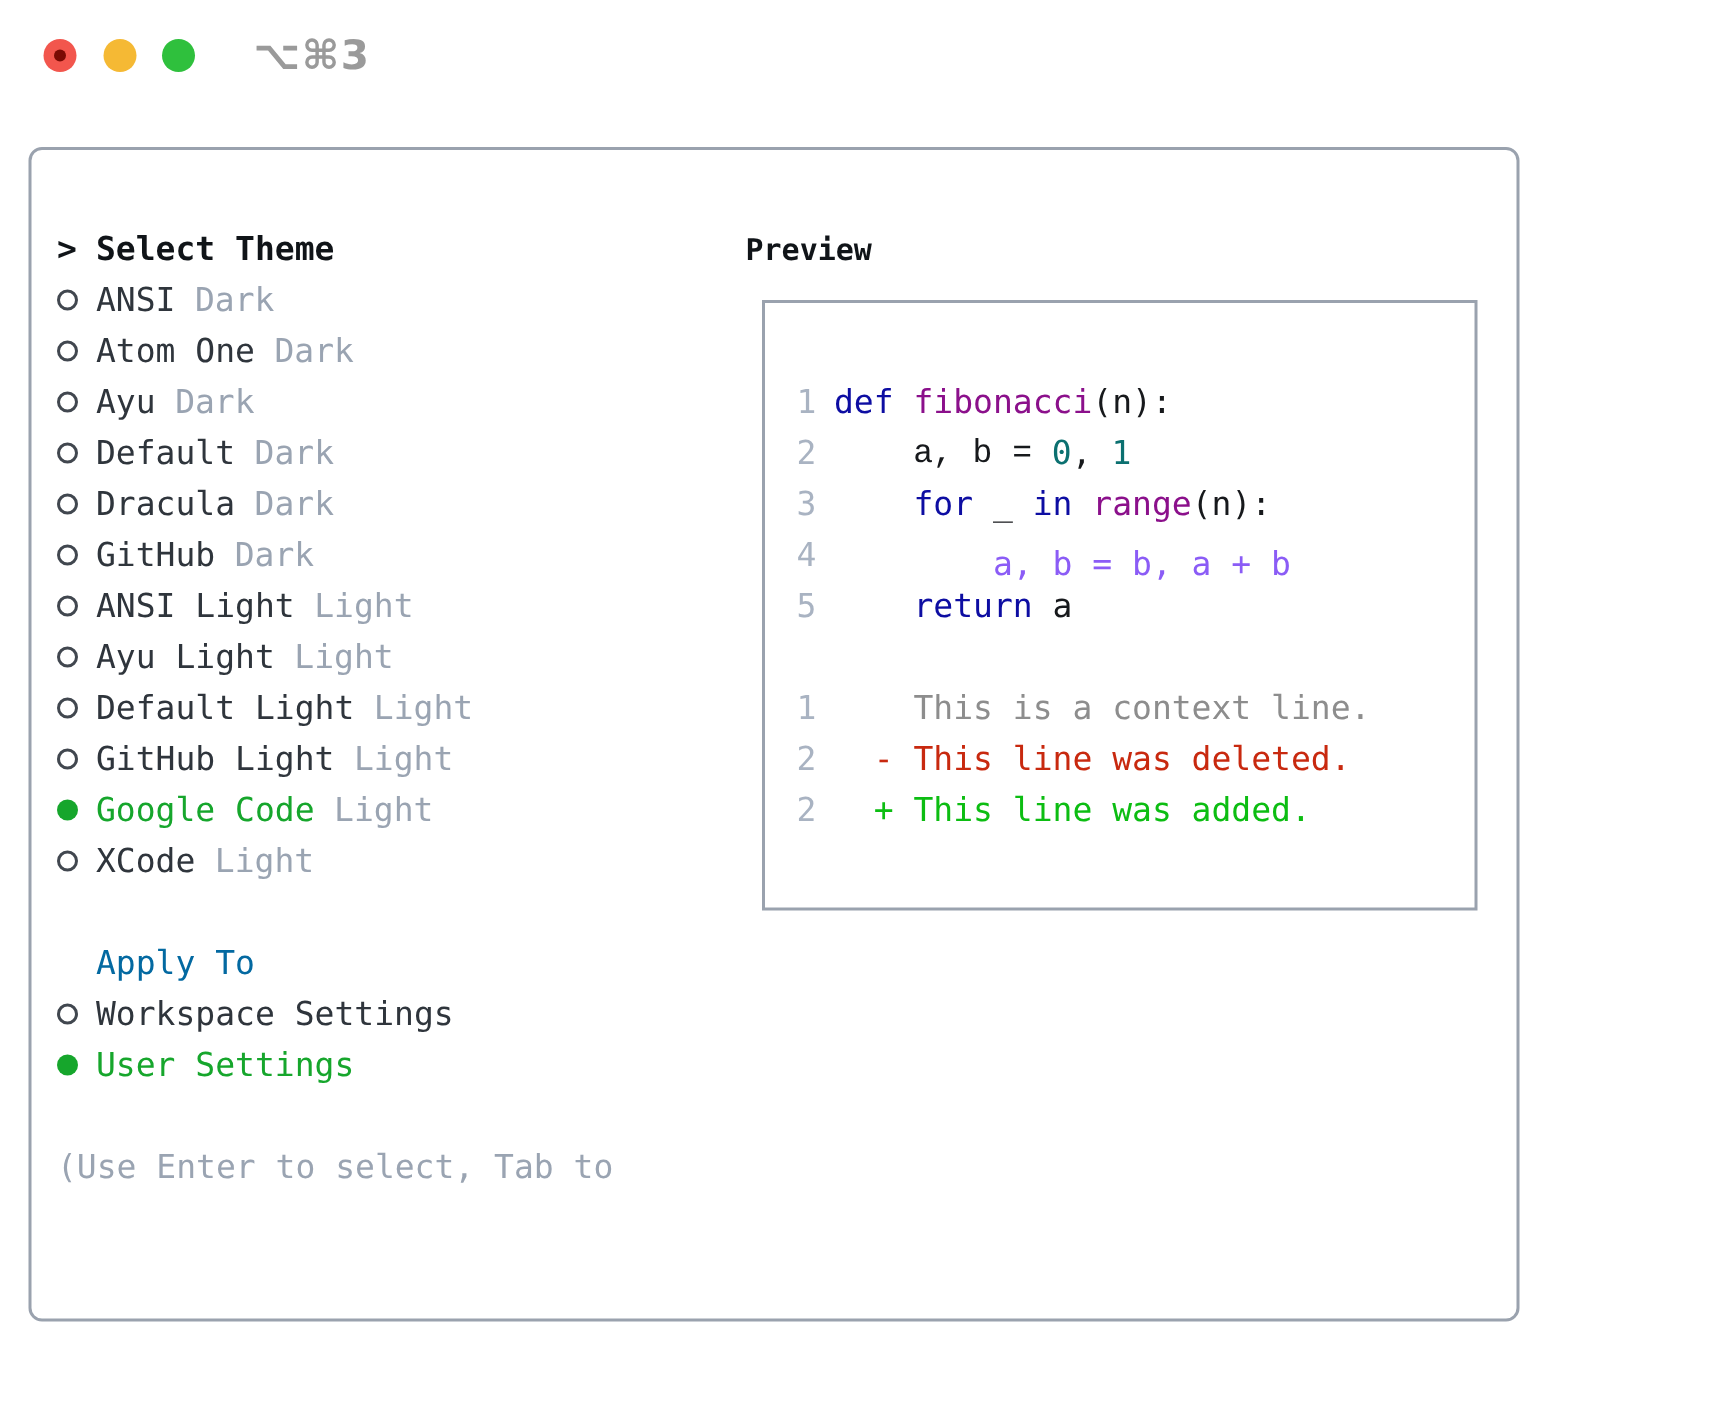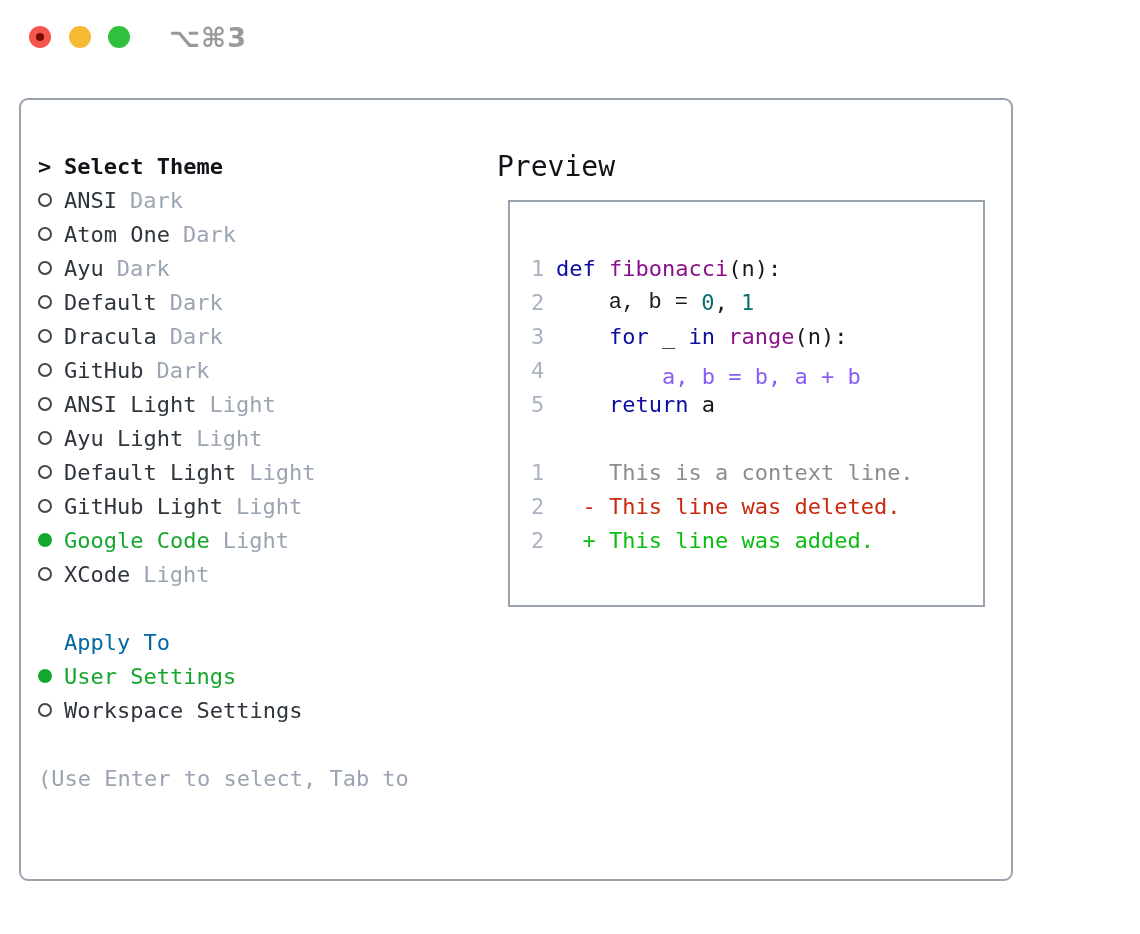--- a/index.html
+++ b/index.html
@@ -45,21 +45,21 @@
   .t-name { color:#2f353c; }
   .t-name.sel { color:var(--accent-green); }
   .t-variant { color:var(--muted-gray); margin-left:13px; }
   .spacer { height:34px; }
   .apply-header { padding-left:26px; color:#0369a1; }
   .hint { height:34px; display:flex; align-items:center; color:var(--muted-gray); white-space:pre; }
 
   
   .preview-title {
     position:absolute; left:476px; top:49px; height:34px; display:flex; align-items:center;
-    font-size:28px; font-weight:400; color:#101418;
+    font-size:20px; font-weight:700; color:#101418;
   }
   .preview-box {
     position:absolute; left:487px; top:100px; width:477px; height:407px;
     border:2px solid var(--panel-border); background:#fff; overflow:hidden;
   }
   .code { position:absolute; left:21px; top:49px; font-size:22px; }
   .crow { height:34px; display:flex; align-items:center; white-space:pre; }
   .lnum { display:inline-block; width:25px; flex:0 0 25px; }
 </style>
 </head>
@@ -95,22 +95,22 @@
           <div class="row"><span class="mark"><span class="dot"></span></span><span class="t-name">GitHub Light</span><span class="t-variant">Light</span></div>
           <div class="row"><span class="mark"><span class="dot sel"></span></span><span class="t-name sel">Google Code</span><span class="t-variant">Light</span></div>
           <div class="row"><span class="mark"><span class="dot"></span></span><span class="t-name">XCode</span><span class="t-variant">Light</span></div>
         </div>
 
       <div class="spacer"></div>
 
       <div class="row apply-header">Apply To</div>
 
       <div id="apply-list">
+          <div class="row"><span class="mark"><span class="dot"></span></span><span class="t-name">Workspace Settings</span></div>
           <div class="row"><span class="mark"><span class="dot sel"></span></span><span class="t-name sel">User Settings</span></div>
-          <div class="row"><span class="mark"><span class="dot"></span></span><span class="t-name">Workspace Settings</span></div>
         </div>
 
       <div class="spacer"></div>
 
       <div class="hint">(Use Enter to select, Tab to</div>
     </div>
 
     <div class="preview-title">Preview</div>
 
     <div class="preview-box">

